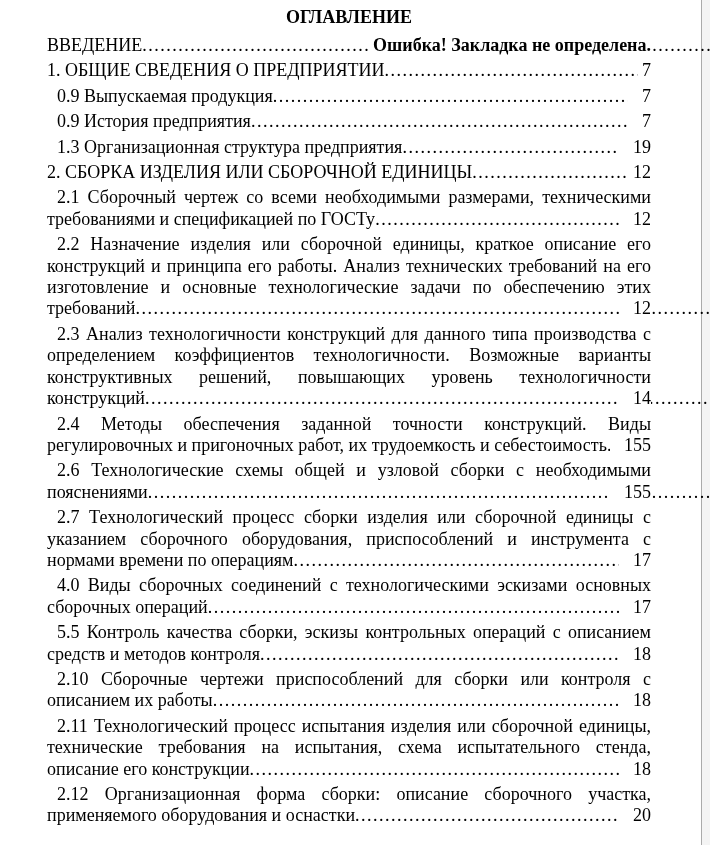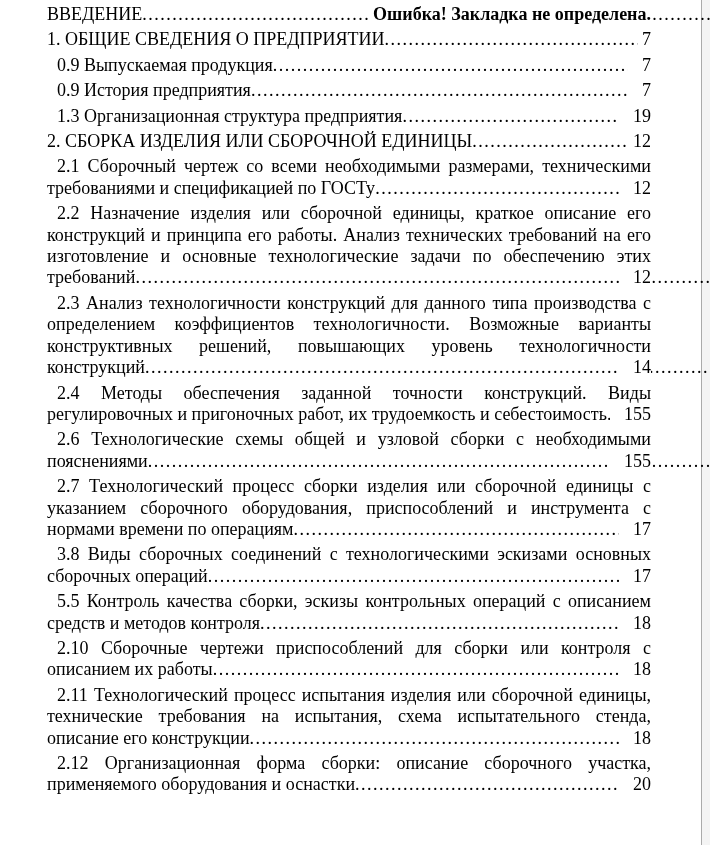--- a/index.html
+++ b/index.html
@@ -54,36 +54,37 @@
     background: #ffffff;
     padding-left: 4px;
     letter-spacing: 0;
   }
   .err { font-weight: bold; }
 </style>
 </head>
 <body>
 
 <div class="page">
+  <h1 class="doc-title">ОГЛАВЛЕНИЕ</h1>
 
   <section class="toc">
     <p class="entry lvl1"><span class="t">ВВЕДЕНИЕ</span><span class="dots">...................................................................................................................................................................................................................................................................................................................................................................................................................................................................................................................</span><span class="num err">Ошибка! Закладка не определена.</span></p>
 
   <p class="entry lvl1"><span class="t">1. ОБЩИЕ СВЕДЕНИЯ О ПРЕДПРИЯТИИ</span><span class="dots">............................................</span><span class="num">7</span></p>
       <p class="entry lvl2"><span class="t">0.9 Выпускаемая продукция</span><span class="dots">...............................................................</span><span class="num">7</span></p>
       <p class="entry lvl2"><span class="t">0.9 История предприятия</span><span class="dots">..................................................................</span><span class="num">7</span></p>
       <p class="entry lvl2"><span class="t">1.3 Организационная структура предприятия</span><span class="dots">.........................................</span><span class="num">19</span></p>
       <p class="entry lvl1"><span class="t">2. СБОРКА ИЗДЕЛИЯ ИЛИ СБОРОЧНОЙ ЕДИНИЦЫ</span><span class="dots">.............................</span><span class="num">12</span></p>
       <p class="entry lvl2"><span class="t">2.1 Сборочный чертеж со всеми необходимыми размерами, техническими требованиями и спецификацией по ГОСТу</span><span class="dots">.............................................</span><span class="num">12</span></p>
       <p class="entry lvl2"><span class="t">2.2 Назначение изделия или сборочной единицы, краткое описание его конструкций и принципа его работы. Анализ технических требований на его изготовление и основные технологические задачи по обеспечению этих требований</span><span class="dots">...................................................................................................................................................................................................................................................................................................................................................................................................................................................................................................................</span><span class="num">12</span></p>
       <p class="entry lvl2"><span class="t">2.3 Анализ технологичности конструкций для данного типа производства с определением коэффициентов технологичности. Возможные варианты конструктивных решений, повышающих уровень технологичности конструкций</span><span class="dots">...................................................................................................................................................................................................................................................................................................................................................................................................................................................................................................................</span><span class="num">14</span></p>
       <p class="entry lvl2"><span class="t">2.4 Методы обеспечения заданной точности конструкций. Виды регулировочных и пригоночных работ, их трудоемкость и себестоимость</span><span class="dots">.......</span><span class="num">155</span></p>
       <p class="entry lvl2"><span class="t">2.6 Технологические схемы общей и узловой сборки с необходимыми пояснениями</span><span class="dots">...................................................................................................................................................................................................................................................................................................................................................................................................................................................................................................................</span><span class="num">155</span></p>
       <p class="entry lvl2"><span class="t">2.7 Технологический процесс сборки изделия или сборочной единицы с указанием сборочного оборудования, приспособлений и инструмента с нормами времени по операциям</span><span class="dots">...........................................................</span><span class="num">17</span></p>
-      <p class="entry lvl2"><span class="t">3.8 Виды сборочных соединений с технологическими эскизами основных сборочных операций</span><span class="dots">.........................................................................</span><span class="num">17</span></p>
+      <p class="entry lvl2"><span class="t">4.0 Виды сборочных соединений с технологическими эскизами основных сборочных операций</span><span class="dots">.........................................................................</span><span class="num">17</span></p>
       <p class="entry lvl2"><span class="t">5.5 Контроль качества сборки, эскизы контрольных операций с описанием средств и методов контроля</span><span class="dots">.................................................................</span><span class="num">18</span></p>
       <p class="entry lvl2"><span class="t">2.10 Сборочные чертежи приспособлений для сборки или контроля с описанием их работы</span><span class="dots">.........................................................................</span><span class="num">18</span></p>
       <p class="entry lvl2"><span class="t">2.11 Технологический процесс испытания изделия или сборочной единицы, технические требования на испытания, схема испытательного стенда, описание его конструкции</span><span class="dots">..................................................................</span><span class="num">18</span></p>
       <p class="entry lvl2"><span class="t">2.12 Организационная форма сборки: описание сборочного участка, применяемого оборудования и оснастки</span><span class="dots">.................................................</span><span class="num">20</span></p>
     </section>
 </div>
 
 <div class="page-edge"></div>
 
 </body></html>

